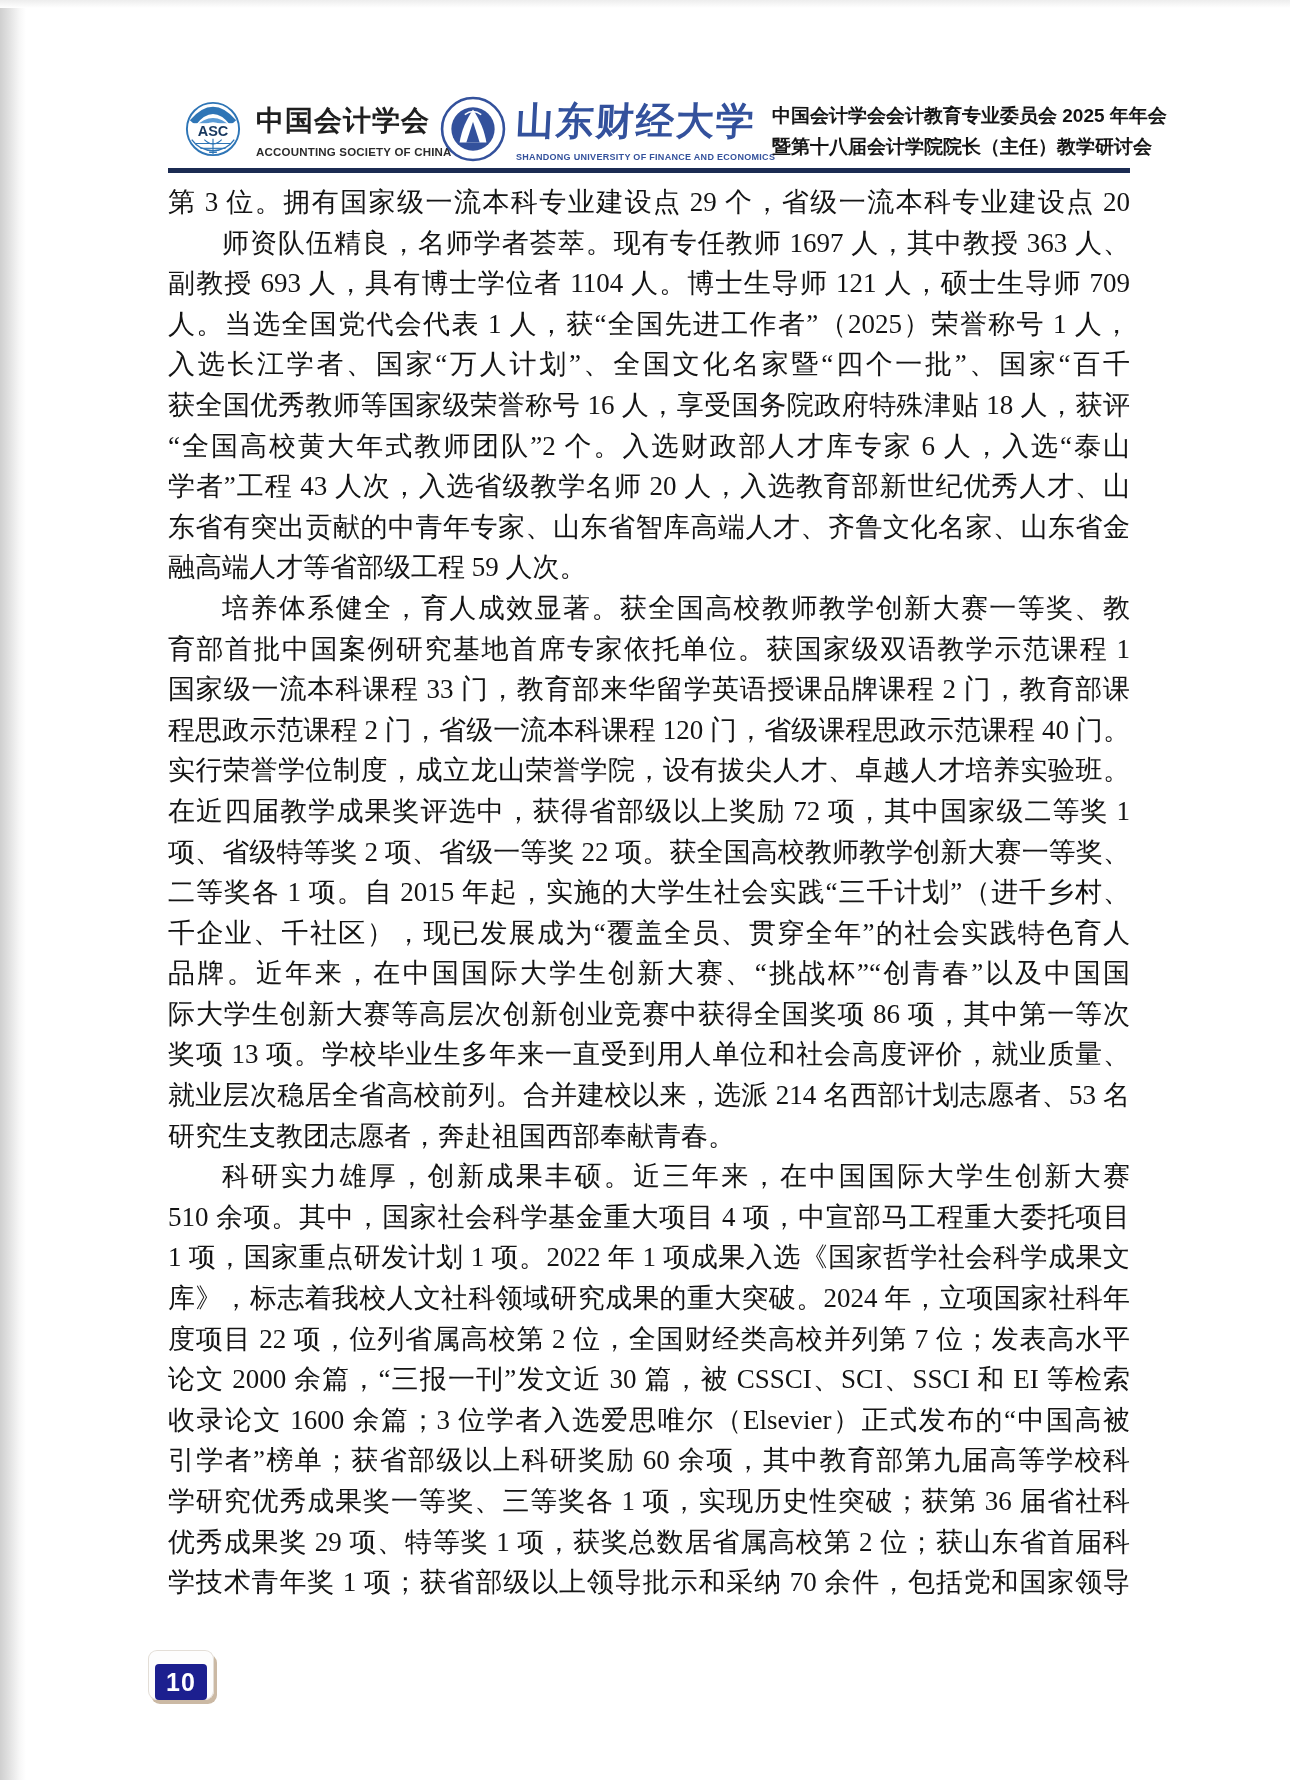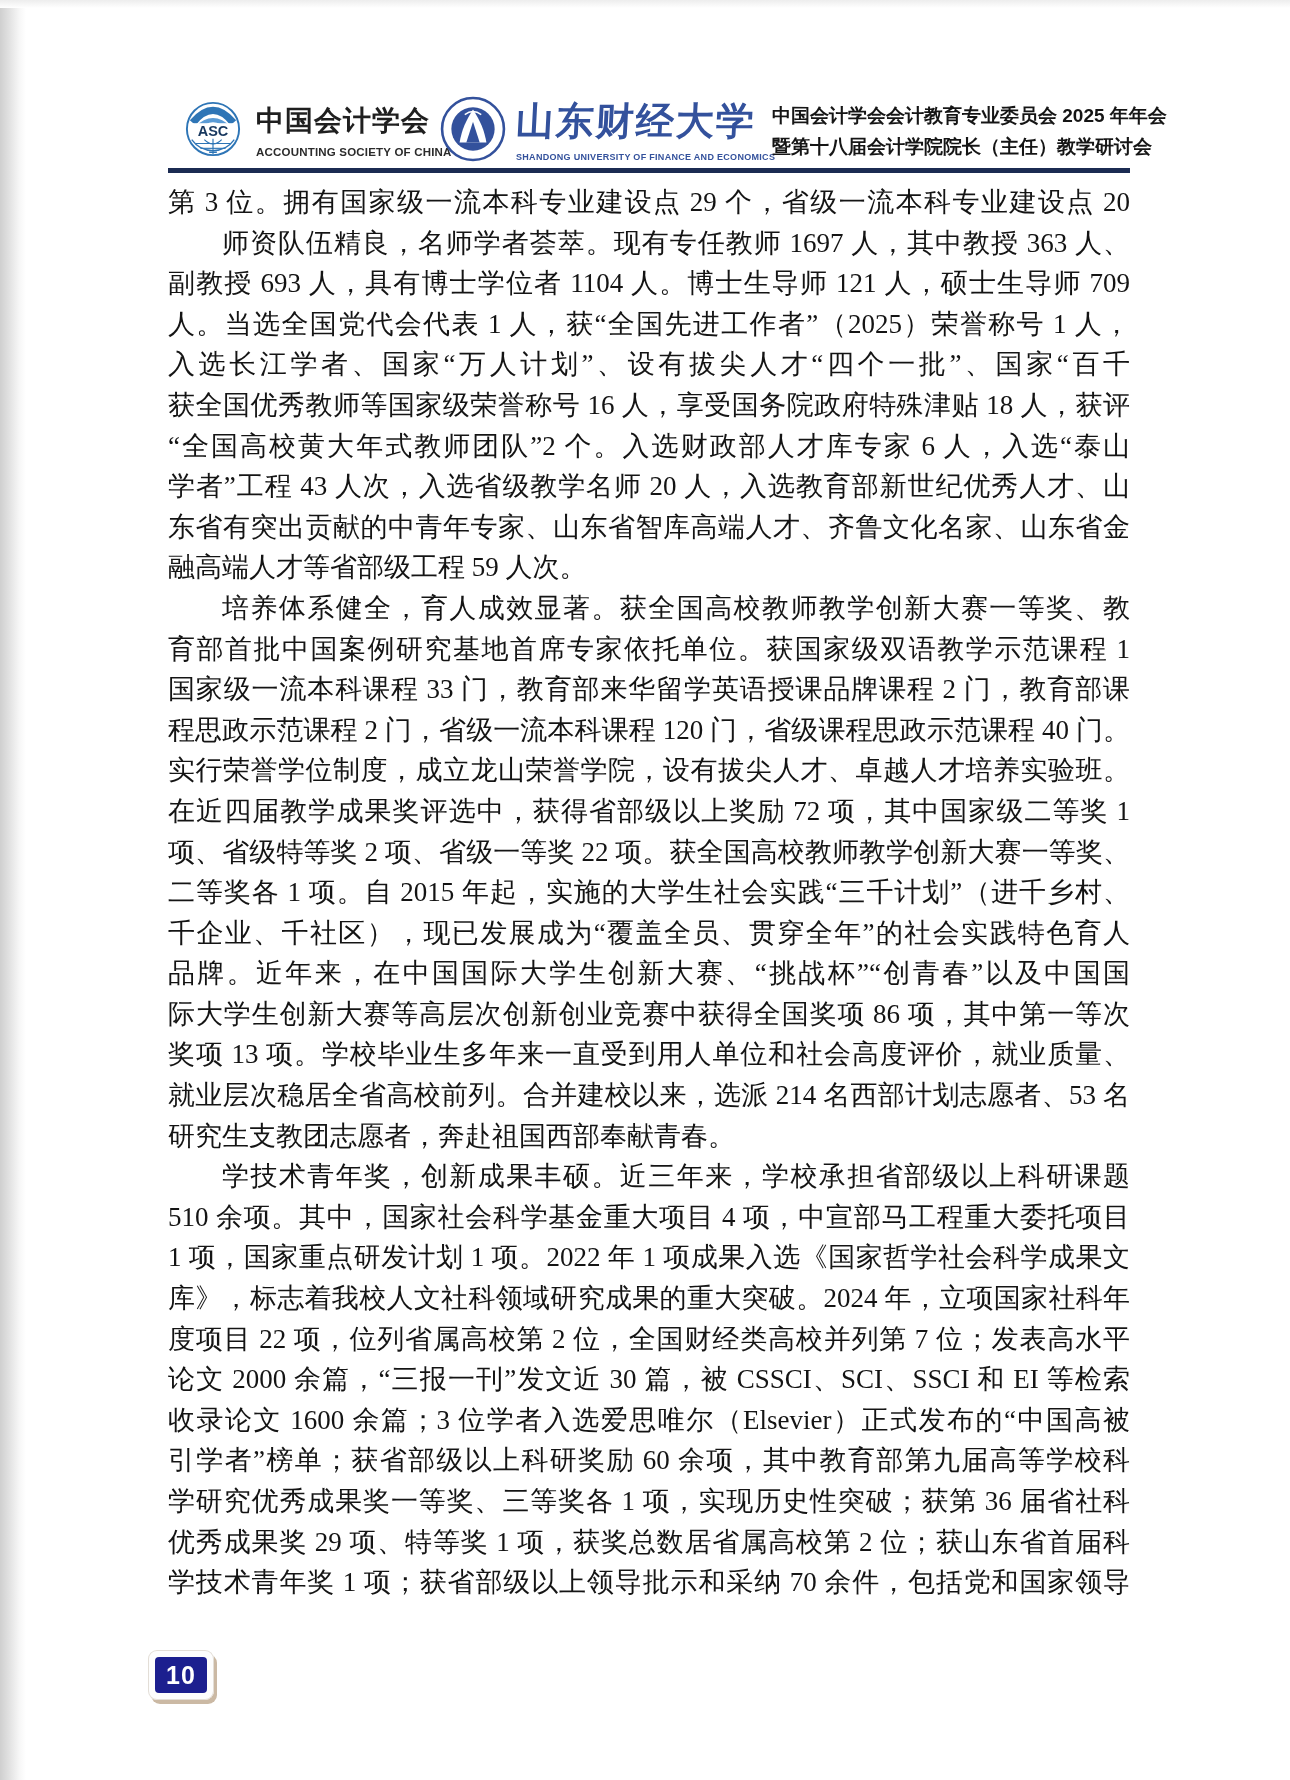--- a/index.html
+++ b/index.html
@@ -57,21 +57,21 @@
     height:40.6px;line-height:40.6px;overflow:hidden;
     text-align:justify;text-align-last:justify;
   }
   .line.indent{padding-left:54px;}
   .line.end{text-align-last:left;}
   
   .page-badge-outer{
     position:absolute;left:148px;top:1650px;width:66px;height:50px;
     background:#fdfdfd;border-radius:9px;
     box-shadow:3px 4px 0 #cbb9a4, 0 0 0 1px #e3ded7 inset;
-    display:flex;align-items:center;justify-content:center;
+    display:flex;align-items:flex-end;justify-content:center;
   }
   .page-badge-inner{
     width:52px;height:36px;background:#1c1f8f;border-radius:4px;
     display:flex;align-items:center;justify-content:center;
   }
   .page-badge-num{
     font-family:"Liberation Sans","DejaVu Sans",sans-serif;
     font-size:25px;font-weight:700;color:#ffffff;letter-spacing:1px;
   }
 </style>
@@ -126,21 +126,21 @@
 <div class="header-rule"></div>
 
 <div class="body-text" id="body-text">
     <div class="paragraph">
       <div class="line">第 3 位。拥有国家级一流本科专业建设点 29 个，省级一流本科专业建设点 20 个。</div>
     </div>
     <div class="paragraph">
       <div class="line indent">师资队伍精良，名师学者荟萃。现有专任教师 1697 人，其中教授 363 人、</div>
       <div class="line">副教授 693 人，具有博士学位者 1104 人。博士生导师 121 人，硕士生导师 709</div>
       <div class="line">人。当选全国党代会代表 1 人，获“全国先进工作者”（2025）荣誉称号 1 人，</div>
-      <div class="line">入选长江学者、国家“万人计划”、设有拔尖人才“四个一批”、国家“百千</div>
+      <div class="line">入选长江学者、国家“万人计划”、全国文化名家暨“四个一批”、国家“百千</div>
       <div class="line">获全国优秀教师等国家级荣誉称号 16 人，享受国务院政府特殊津贴 18 人，获评</div>
       <div class="line">“全国高校黄大年式教师团队”2 个。入选财政部人才库专家 6 人，入选“泰山</div>
       <div class="line">学者”工程 43 人次，入选省级教学名师 20 人，入选教育部新世纪优秀人才、山</div>
       <div class="line">东省有突出贡献的中青年专家、山东省智库高端人才、齐鲁文化名家、山东省金</div>
       <div class="line end">融高端人才等省部级工程 59 人次。</div>
     </div>
     <div class="paragraph">
       <div class="line indent">培养体系健全，育人成效显著。获全国高校教师教学创新大赛一等奖、教</div>
       <div class="line">育部首批中国案例研究基地首席专家依托单位。获国家级双语教学示范课程 1 门，</div>
       <div class="line">国家级一流本科课程 33 门，教育部来华留学英语授课品牌课程 2 门，教育部课</div>
@@ -150,21 +150,21 @@
       <div class="line">项、省级特等奖 2 项、省级一等奖 22 项。获全国高校教师教学创新大赛一等奖、</div>
       <div class="line">二等奖各 1 项。自 2015 年起，实施的大学生社会实践“三千计划”（进千乡村、</div>
       <div class="line">千企业、千社区），现已发展成为“覆盖全员、贯穿全年”的社会实践特色育人</div>
       <div class="line">品牌。近年来，在中国国际大学生创新大赛、“挑战杯”“创青春”以及中国国</div>
       <div class="line">际大学生创新大赛等高层次创新创业竞赛中获得全国奖项 86 项，其中第一等次</div>
       <div class="line">奖项 13 项。学校毕业生多年来一直受到用人单位和社会高度评价，就业质量、</div>
       <div class="line">就业层次稳居全省高校前列。合并建校以来，选派 214 名西部计划志愿者、53 名</div>
       <div class="line end">研究生支教团志愿者，奔赴祖国西部奉献青春。</div>
     </div>
     <div class="paragraph">
-      <div class="line indent">学技术青年奖，创新成果丰硕。近三年来，学校承担省部级以上科研课题</div>
+      <div class="line indent">科研实力雄厚，创新成果丰硕。近三年来，在中国国际大学生创新大赛</div>
       <div class="line">510 余项。其中，国家社会科学基金重大项目 4 项，中宣部马工程重大委托项目</div>
       <div class="line">1 项，国家重点研发计划 1 项。2022 年 1 项成果入选《国家哲学社会科学成果文</div>
       <div class="line">库》，标志着我校人文社科领域研究成果的重大突破。2024 年，立项国家社科年</div>
       <div class="line">度项目 22 项，位列省属高校第 2 位，全国财经类高校并列第 7 位；发表高水平</div>
       <div class="line">论文 2000 余篇，“三报一刊”发文近 30 篇，被 CSSCI、SCI、SSCI 和 EI 等检索</div>
       <div class="line">收录论文 1600 余篇；3 位学者入选爱思唯尔（Elsevier）正式发布的“中国高被</div>
       <div class="line">引学者”榜单；获省部级以上科研奖励 60 余项，其中教育部第九届高等学校科</div>
       <div class="line">学研究优秀成果奖一等奖、三等奖各 1 项，实现历史性突破；获第 36 届省社科</div>
       <div class="line">优秀成果奖 29 项、特等奖 1 项，获奖总数居省属高校第 2 位；获山东省首届科</div>
       <div class="line">学技术青年奖 1 项；获省部级以上领导批示和采纳 70 余件，包括党和国家领导</div>

